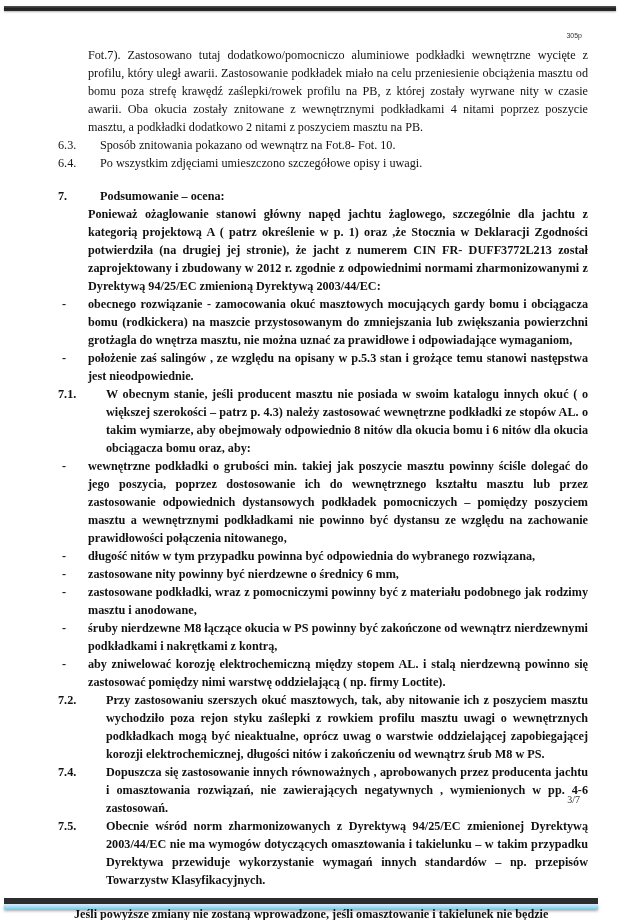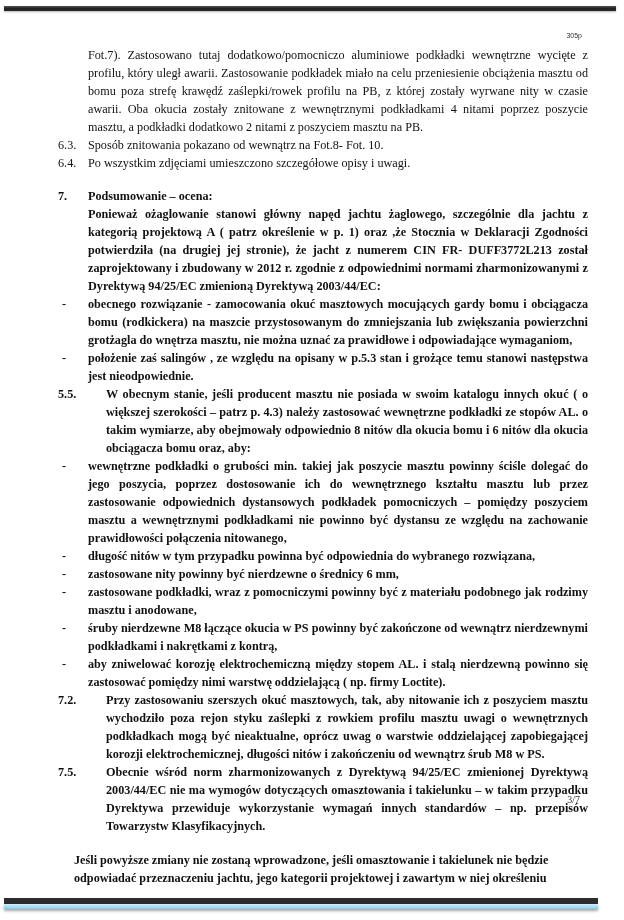--- a/index.html
+++ b/index.html
@@ -28,21 +28,21 @@
   .page-num {
     position: absolute; right: 44px; top: 794px; font-family: Liberation Serif, serif;
     font-size: 10px; color: #333;
   }
   .content {
     position: absolute; left: 58px; top: 46px; width: 530px;
     font-size: 12.2px; line-height: 18px;
   }
   .p { margin: 0; }
   .indent-block { padding-left: 30px; }
-  .num-item { display: flex; }
+  .num-item { display: flex; gap: 12px; }
   .num-item .num { width: 30px; flex: none; }
   .num-item .txt { flex: 1; }
   .bold { font-weight: bold; }
   .sec7 { margin-top: 15px; }
   .bullets { padding-left: 0; margin: 0; list-style: none; }
   .bullets li { display: flex; }
   .bullets li .dash { width: 30px; flex: none; padding-left: 4px; box-sizing: border-box; }
   .bullets li .txt { flex: 1; }
   .sub-item { display: flex; }
   .sub-item .num { width: 30px; flex: none; }
@@ -78,21 +78,21 @@
           <span class="dash">-</span>
           <span class="txt justify">obecnego rozwiązanie - zamocowania okuć masztowych  mocujących gardy bomu i obciągacza bomu (rodkickera) na maszcie przystosowanym do zmniejszania lub zwiększania powierzchni grotżagla do wnętrza masztu, nie można uznać za prawidłowe i odpowiadające wymaganiom,</span>
         </li>
       <li>
           <span class="dash">-</span>
           <span class="txt justify">położenie zaś salingów , ze względu na opisany w p.5.3 stan i grożące temu stanowi następstwa jest nieodpowiednie.</span>
         </li>
     </ul>
 
     <div class="sub-item">
-      <span class="num">5.5.</span>
+      <span class="num">7.1.</span>
       <span class="txt justify">W obecnym stanie, jeśli producent masztu nie posiada w swoim katalogu innych okuć ( o większej szerokości – patrz p. 4.3) należy zastosować wewnętrzne podkładki ze stopów AL. o takim wymiarze, aby obejmowały odpowiednio 8 nitów dla okucia bomu i 6 nitów dla okucia obciągacza bomu oraz, aby:</span>
     </div>
     <ul class="bullets">
       <li>
           <span class="dash">-</span>
           <span class="txt justify">wewnętrzne podkładki o grubości min. takiej jak poszycie masztu powinny ściśle dolegać do jego poszycia, poprzez dostosowanie ich do wewnętrznego kształtu masztu lub przez zastosowanie odpowiednich dystansowych podkładek pomocniczych – pomiędzy poszyciem masztu a wewnętrznymi podkładkami nie powinno być dystansu ze względu na zachowanie prawidłowości połączenia nitowanego,</span>
         </li>
       <li>
           <span class="dash">-</span>
           <span class="txt justify">długość nitów w  tym przypadku powinna być odpowiednia do wybranego rozwiązana,</span>
@@ -113,20 +113,24 @@
           <span class="dash">-</span>
           <span class="txt justify">aby zniwelować korozję elektrochemiczną między stopem AL. i stalą nierdzewną powinno się zastosować pomiędzy nimi warstwę oddzielającą ( np. firmy Loctite).</span>
         </li>
     </ul>
 
     <div class="sub-item">
       <span class="num">7.2.</span>
       <span class="txt justify">Przy zastosowaniu szerszych okuć masztowych, tak, aby nitowanie ich z poszyciem masztu wychodziło poza rejon styku zaślepki z rowkiem profilu masztu uwagi o wewnętrznych podkładkach mogą być nieaktualne, oprócz uwag o warstwie oddzielającej zapobiegającej korozji elektrochemicznej, długości nitów i zakończeniu od wewnątrz śrub M8 w PS.</span>
     </div>
     <div class="sub-item">
+      <span class="num">7.4.</span>
+      <span class="txt justify">Dopuszcza się zastosowanie innych równoważnych , aprobowanych przez producenta jachtu i omasztowania rozwiązań, nie zawierających negatywnych , wymienionych w pp. 4-6 zastosowań.</span>
+    </div>
+    <div class="sub-item">
       <span class="num">7.5.</span>
       <span class="txt justify">Obecnie wśród norm zharmonizowanych  z Dyrektywą  94/25/EC zmienionej Dyrektywą 2003/44/EC nie ma wymogów dotyczących omasztowania i takielunku – w takim przypadku Dyrektywa przewiduje wykorzystanie wymagań innych standardów – np. przepisów Towarzystw Klasyfikacyjnych.</span>
     </div>
 
     <p class="p closing">Jeśli powyższe zmiany nie zostaną wprowadzone, jeśli omasztowanie i takielunek nie będzie odpowiadać przeznaczeniu jachtu, jego kategorii projektowej i zawartym w niej  określeniu</p>
   </div>
 </div>
 
 <div class="page-num">3/7</div>
 <div class="bar-bottom-dark"></div>

